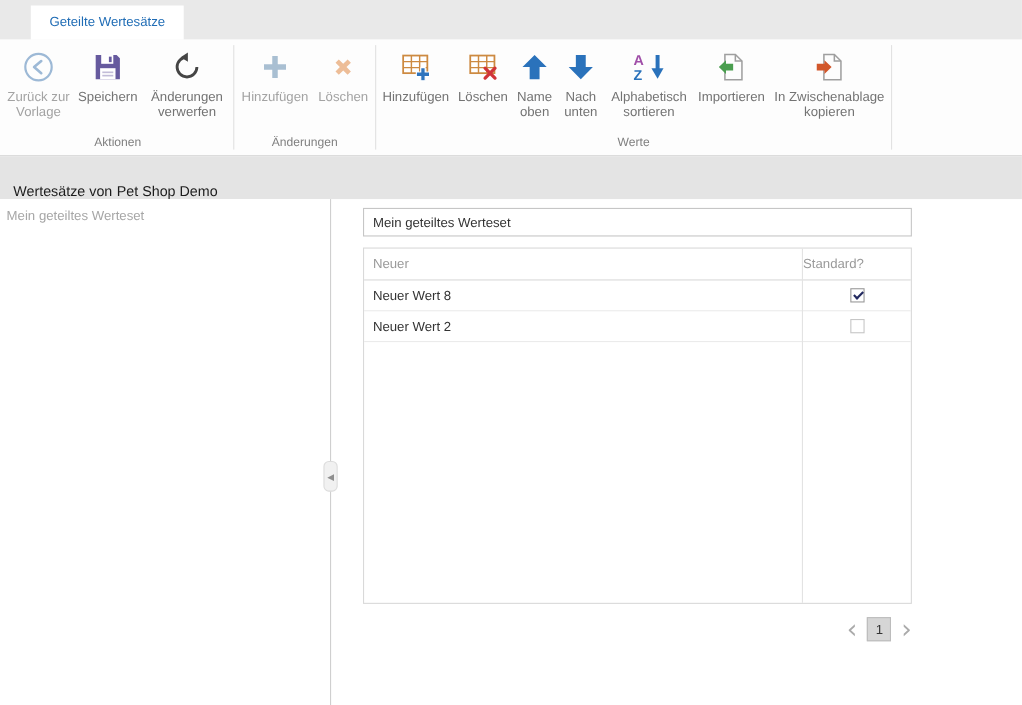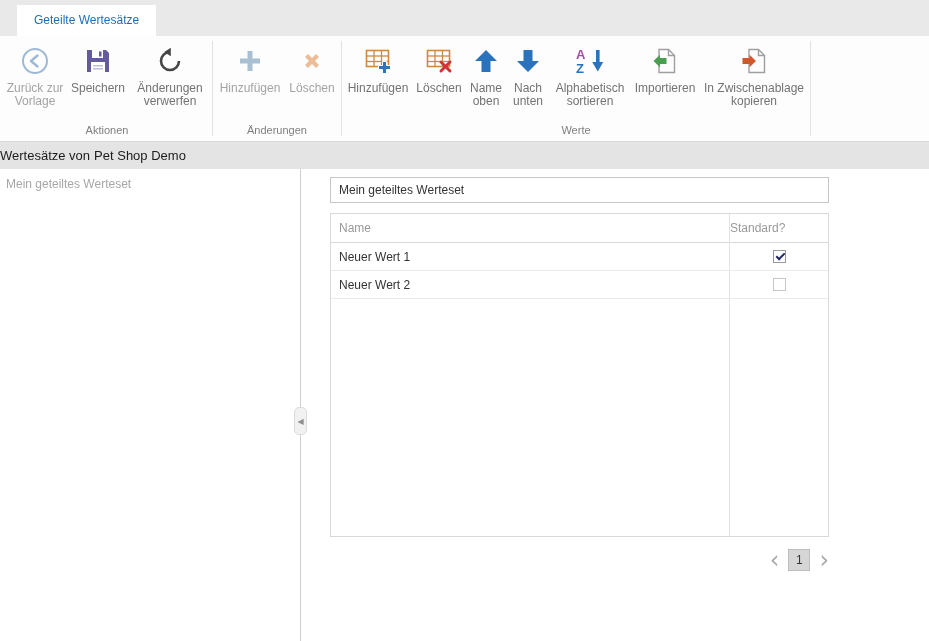--- a/index.html
+++ b/index.html
@@ -3,36 +3,36 @@
 <meta charset="utf-8">
 <style>
   * { box-sizing: border-box; }
   html,body { margin:0; padding:0; }
   body {
     width: 929px; height: 641px; overflow: hidden; position: relative;
     background: #fff; font-family: "Liberation Sans", sans-serif; color:#333;
   }
 
   
-  .tabstrip { height:36px; background:#e9e9e9; display:flex; align-items:flex-end; padding-left:17px; }
+  .tabstrip { height:36px; background:#e9e9e9; display:flex; align-items:flex-end; padding-left:28px; }
   .tab { background:#fff; color:#1f6cb5; font-size:12px; height:31px; line-height:31px; padding:0 17px; cursor:pointer; }
 
   
   .ribbon { height:106px; background:#fdfdfd; border-bottom:1px solid #d9d9d9; display:flex; align-items:stretch; padding-left:4px; }
   .rgroup { display:flex; flex-direction:column; }
   .rgroup-buttons { flex:1; display:flex; align-items:flex-start; padding-top:3px; }
   .rgroup-label { text-align:center; font-size:11px; color:#7f7f7f; padding:2px 4px 5px; }
   .rsep { width:1px; background:#e2e2e2; margin:5px 2px; }
   .rbtn { display:flex; flex-direction:column; align-items:center; padding-top:6px; cursor:pointer; }
   .ricon { width:32px; height:32px; display:flex; align-items:center; justify-content:center; }
   .rlabel { font-size:12px; line-height:13px; color:#737373; text-align:center; margin-top:5px; }
   .rbtn.disabled .rlabel { color:#a3a3a3; }
 
   
-  .subheader { height:27px; background:#e4e4e4; display:flex; align-items:center; padding-left:0; font-size:13px; color:#1c1c1c; }
+  .subheader { height:39px; background:#e4e4e4; display:flex; align-items:flex-end; padding-left:12px; font-size:13px; color:#1c1c1c; }
   .subheader .bold { font-weight:normal; margin-left:4px; }
 
   
   .content { display:flex; height:472px; }
   .leftpanel { width:301px; border-right:1px solid #cfcfcf; position:relative; background:#fff; }
   .sideitem { font-size:12px; color:#a6a6a6; padding:8px 8px 6px 6px; cursor:pointer; }
   .collapse-handle { position:absolute; right:-7px; top:238px; width:13px; height:28px;
     display:flex; align-items:center; justify-content:center; background:#f1f1f1; border:1px solid #dcdcdc;
     border-radius:5px; color:#8f8f8f; font-size:8px; cursor:pointer; z-index:2; }
 
@@ -245,26 +245,26 @@
   </div>
 
   <div class="main">
 
     <input class="name-input" type="text" value="Mein geteiltes Werteset" style="">
 
     <div class="vtable">
       <div class="vcol-line"></div>
 
       <div class="vhead">
-        <div class="hname">Name</div>
+        <div class="hname">Neuer</div>
         <div class="hstd">Standard?</div>
       </div>
 
       <div class="vrow">
-        <div class="cname">Neuer Wert 1</div>
+        <div class="cname">Neuer Wert 8</div>
         <div class="cstd">
           <span class="checkbox checked"></span>
         </div>
       </div>
 
       <div class="vrow">
         <div class="cname">Neuer Wert 2</div>
         <div class="cstd">
           <span class="checkbox"></span>
         </div>

